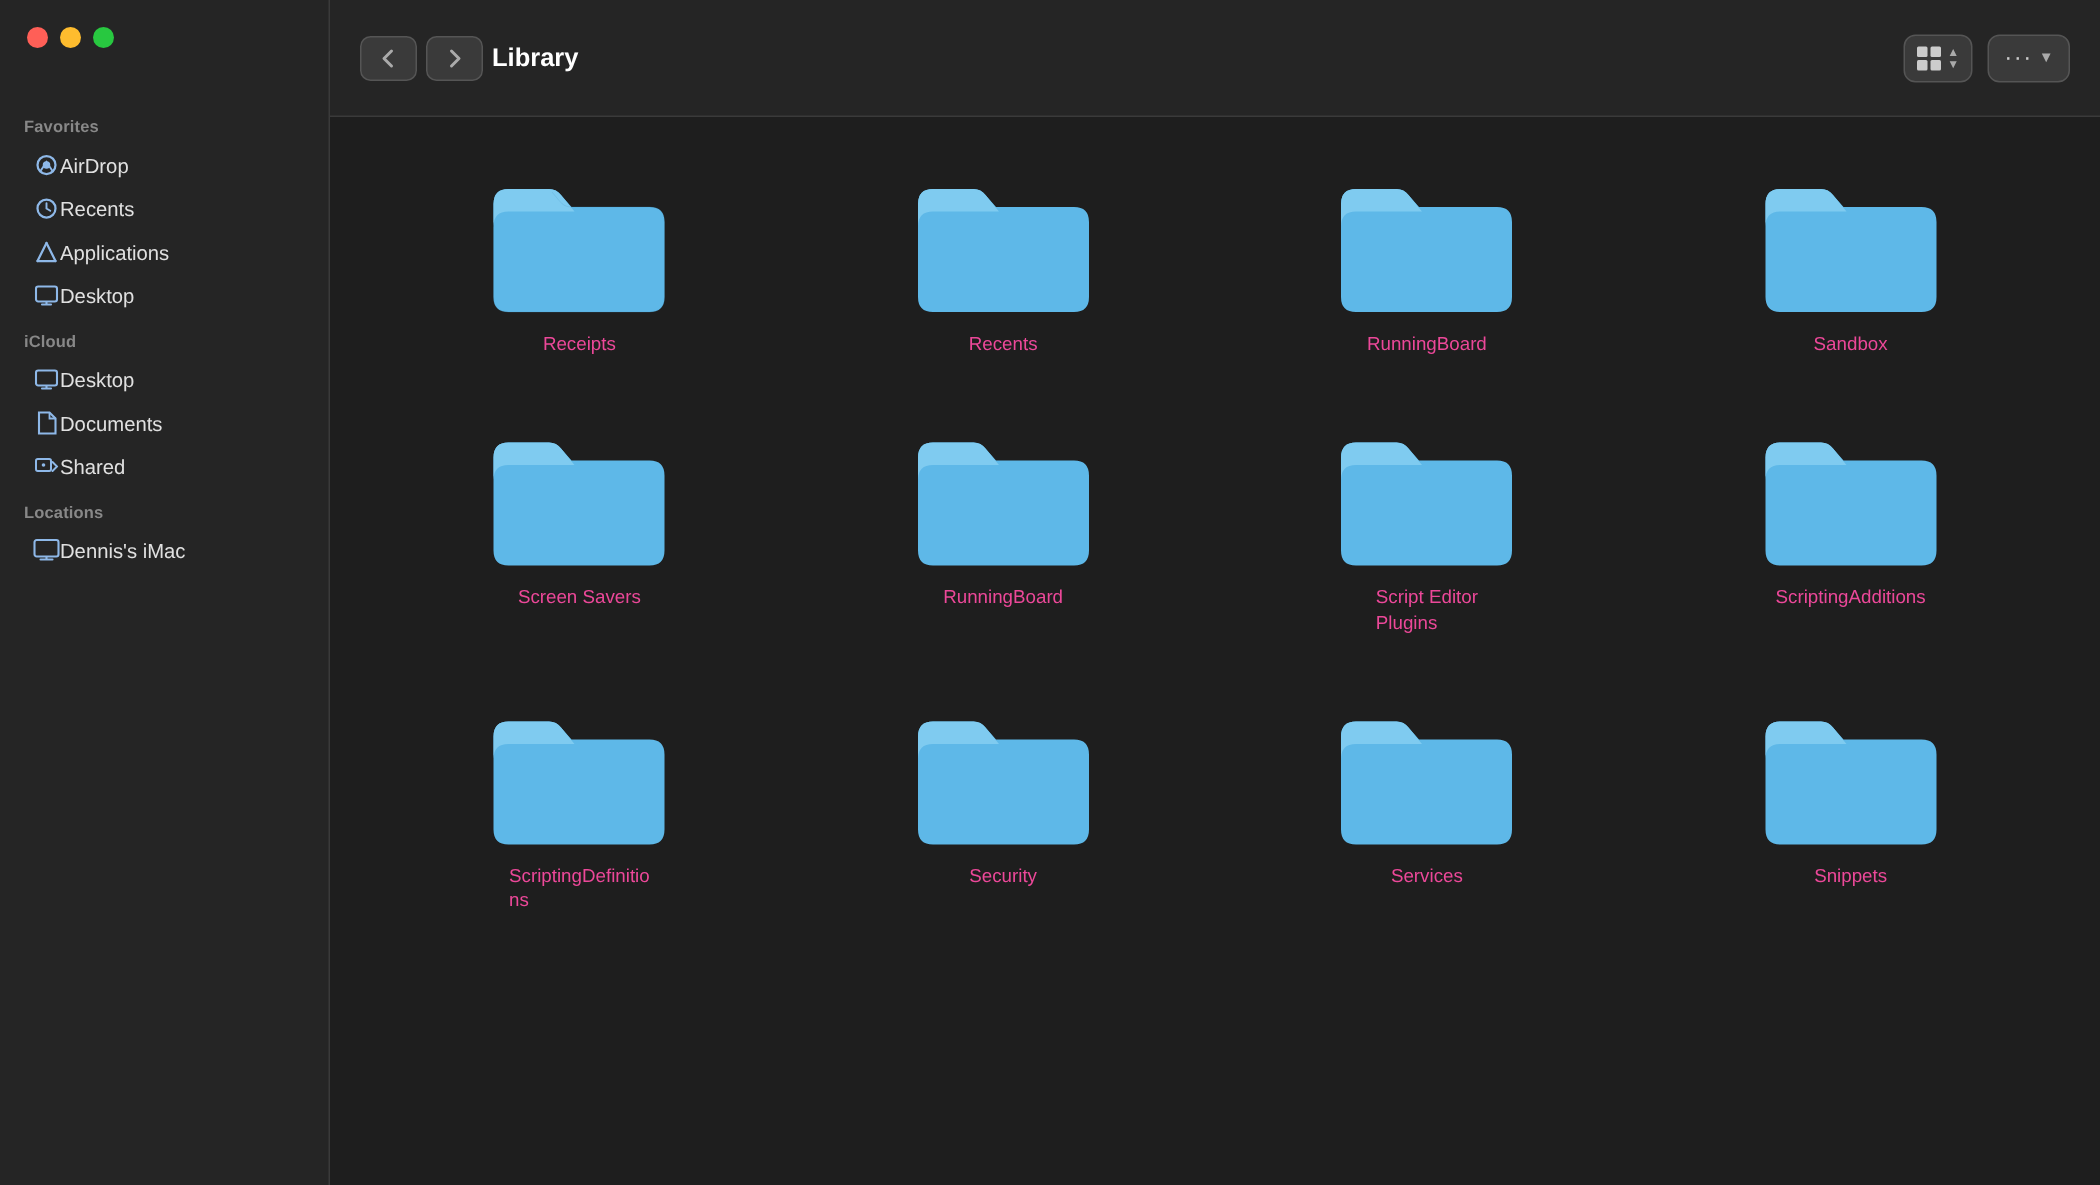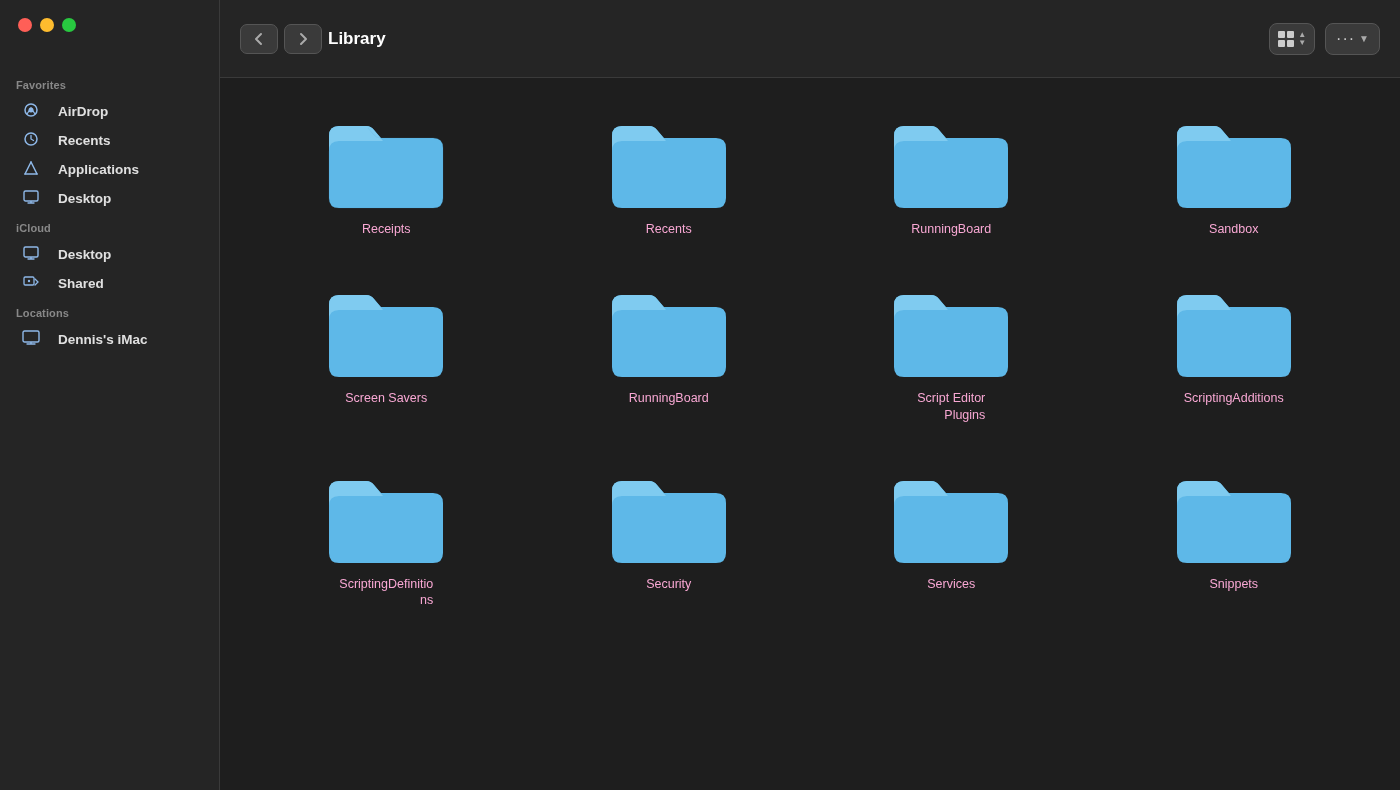--- a/index.html
+++ b/index.html
@@ -45,28 +45,28 @@
       font-size: 11px;
       font-weight: 600;
       color: #888888;
       padding: 10px 16px 4px 16px;
       text-transform: none;
       letter-spacing: 0.01em;
     }
 
     .sidebar-item {
       display: flex;
-      align-items: flex-end;
-      gap: 18px;
+      align-items: center;
+      gap: 0;
       padding: 5px 16px;
       border-radius: 6px;
       margin: 1px 6px;
       cursor: pointer;
       font-size: 13.5px;
-      font-weight: 700;
+      font-weight: 400;
       color: #e0e0e0;
     }
 
     .sidebar-icon {
       width: 18px;
       height: 18px;
       display: flex;
       align-items: center;
       justify-content: center;
       flex-shrink: 0;
@@ -203,22 +203,22 @@
     }
 
     
     .folder-svg {
       width: 130px;
       height: 105px;
     }
 
     .folder-label {
       font-size: 12.5px;
-      color: #f9a8d4;
-      text-align: right;
+      color: #ec4899;
+      text-align: left;
       max-width: 150px;
       line-height: 1.3;
     }
 
     ::-webkit-scrollbar { width: 8px; }
     ::-webkit-scrollbar-track { background: transparent; }
     ::-webkit-scrollbar-thumb { background: #555; border-radius: 4px; }
   </style>
 </head>
 <body>
@@ -277,20 +277,29 @@
     <div class="sidebar-section-label">iCloud</div>
     <div class="sidebar-item">
       <div class="sidebar-icon">
         <svg width="16" height="16" viewBox="0 0 16 16" fill="none">
           <rect x="1" y="2" width="14" height="10" rx="1.5" stroke="#8eb8e8" stroke-width="1.4" fill="none"></rect>
           <line x1="5" y1="14" x2="11" y2="14" stroke="#8eb8e8" stroke-width="1.4" stroke-linecap="round"></line>
           <line x1="8" y1="12" x2="8" y2="14" stroke="#8eb8e8" stroke-width="1.4"></line>
         </svg>
       </div>
       <span>Desktop</span>
+    </div>
+    <div class="sidebar-item">
+      <div class="sidebar-icon">
+        <svg width="14" height="16" viewBox="0 0 14 16" fill="none">
+          <path d="M2 1 L9 1 L13 5 L13 15 L2 15 Z" stroke="#8eb8e8" stroke-width="1.4" fill="none"></path>
+          <path d="M9 1 L9 5 L13 5" stroke="#8eb8e8" stroke-width="1.2" fill="none"></path>
+        </svg>
+      </div>
+      <span>Documents</span>
     </div>
     <div class="sidebar-item">
       <div class="sidebar-icon">
         <svg width="16" height="16" viewBox="0 0 16 16" fill="none">
           <rect x="1" y="3" width="10" height="8" rx="1.2" stroke="#8eb8e8" stroke-width="1.3" fill="none"></rect>
           <path d="M12 5 L15 8 L12 11" stroke="#8eb8e8" stroke-width="1.3" stroke-linecap="round" fill="none"></path>
           <circle cx="6" cy="7" r="1.2" fill="#8eb8e8"></circle>
         </svg>
       </div>
       <span>Shared</span>

